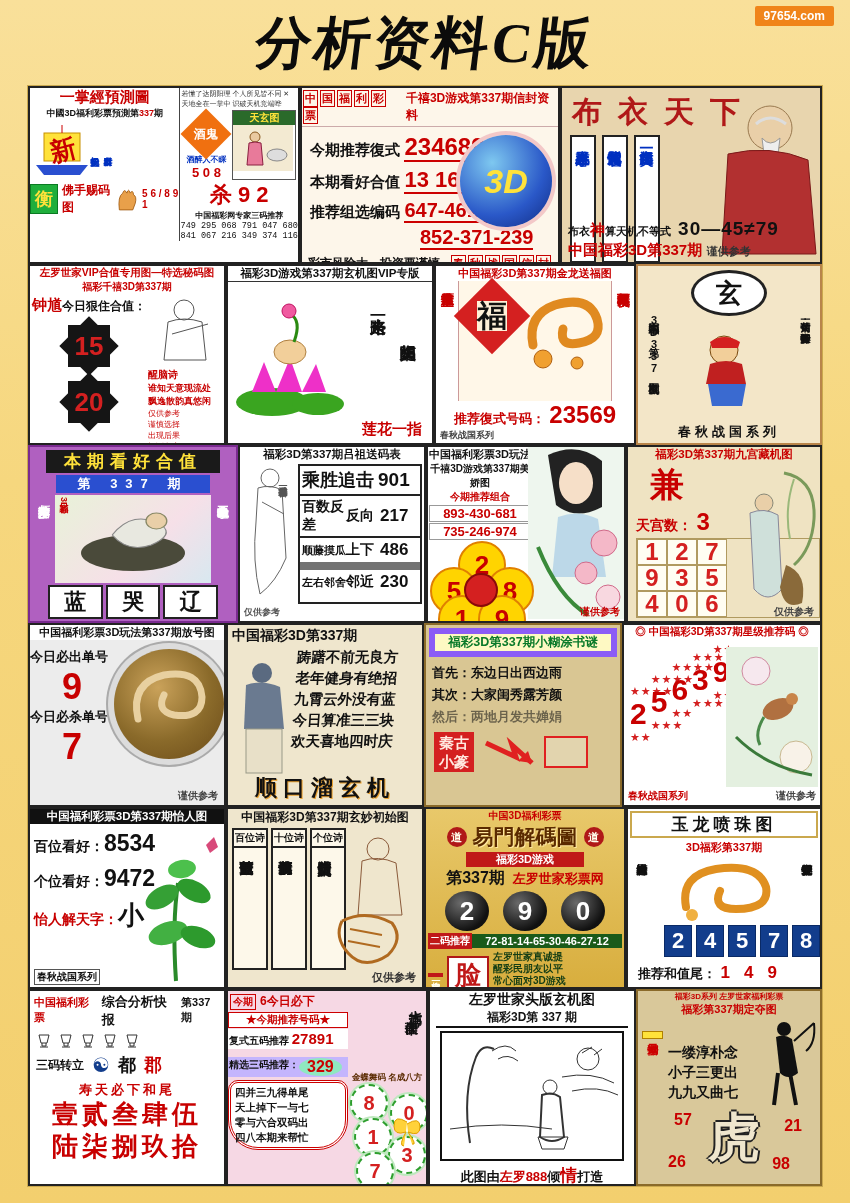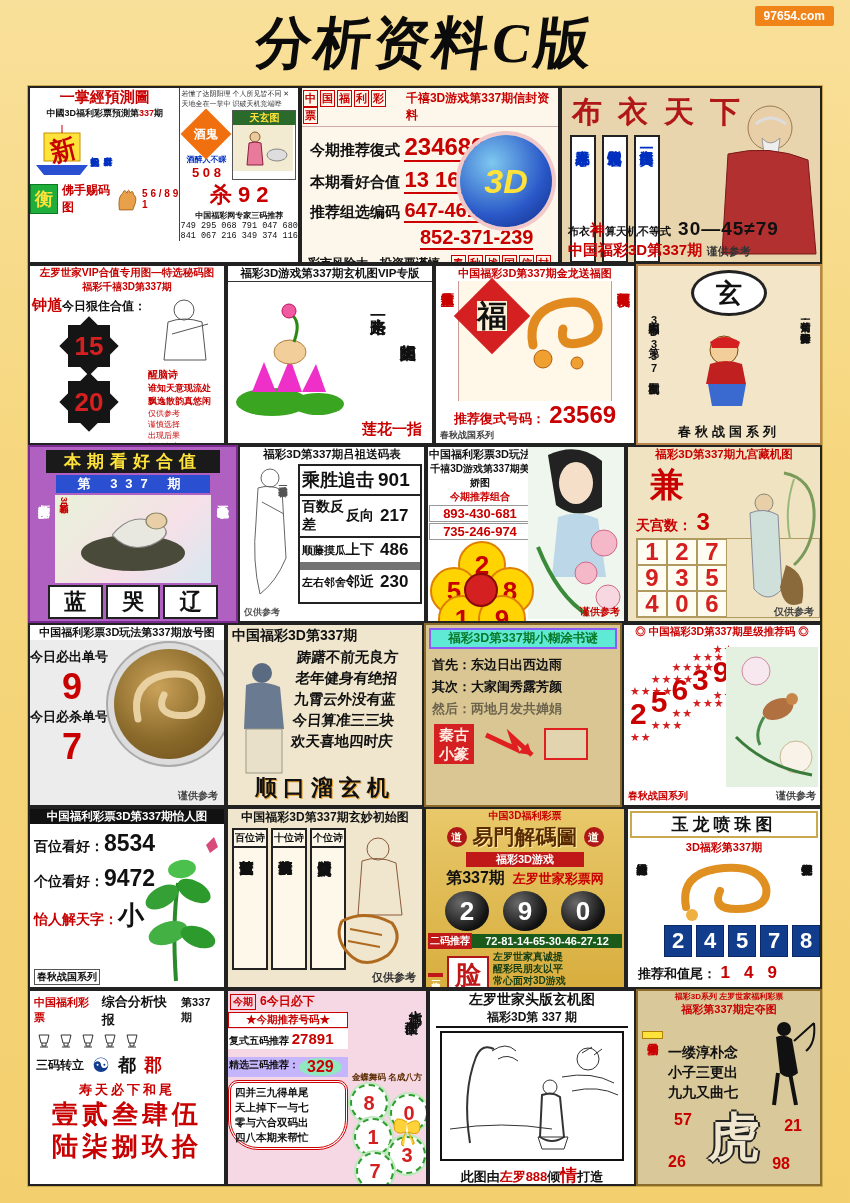--- a/index.html
+++ b/index.html
@@ -422,21 +422,21 @@
         <div>踌躇不前无良方</div>
         <div>老年健身有绝招</div>
         <div>九霄云外没有蓝</div>
         <div>今日算准三三块</div>
         <div>欢天喜地四时庆</div>
       </div>
       <div class="ctr" style="position:absolute;bottom:2px;width:100%;font-size:22px;font-weight:900;font-family:'Liberation Serif',serif;letter-spacing:6px;text-shadow:1px 1px 0 #e8a030">顺口溜玄机</div>
     </div>
 
     <div class="panel" style="width:198px;height:184px;background:#d9c693;border-color:#8a6a2a">
-      <div class="ctr" style="color:#0a7a2a;font-size:12.5px;font-weight:900;border:2px solid #8b5cf6;margin:3px;background:#5eead4">福彩3D第337期小糊涂书谜</div>
+      <div class="ctr" style="color:#0a7a2a;font-size:12.5px;font-weight:900;border:6px solid #8b5cf6;margin:3px;background:#fef9c3">福彩3D第337期小糊涂书谜</div>
       <div style="padding:2px 6px;font-weight:900;font-family:'Liberation Serif',serif">
         <div style="font-size:13px;margin-top:2px"><span>首先：</span><span>东边日出西边雨</span></div>
         <div style="font-size:13px;margin-top:4px"><span>其次：</span><span>大家闺秀露芳颜</span></div>
         <div style="font-size:13px;margin-top:4px;opacity:.55"><span>然后：</span><span>两地月发共婵娟</span></div>
       </div>
       <div style="display:flex;align-items:center;gap:8px;padding:4px 8px">
         <span class="seal">秦古小篆</span>
         <svg width="54" height="30" viewBox="0 0 54 30">
           <path d="M4 6 L34 20 L30 8 L50 26" stroke="#e02020" stroke-width="5" fill="none"></path>
           <path d="M50 26 L36 24 L46 14 Z" fill="#e02020"></path>

